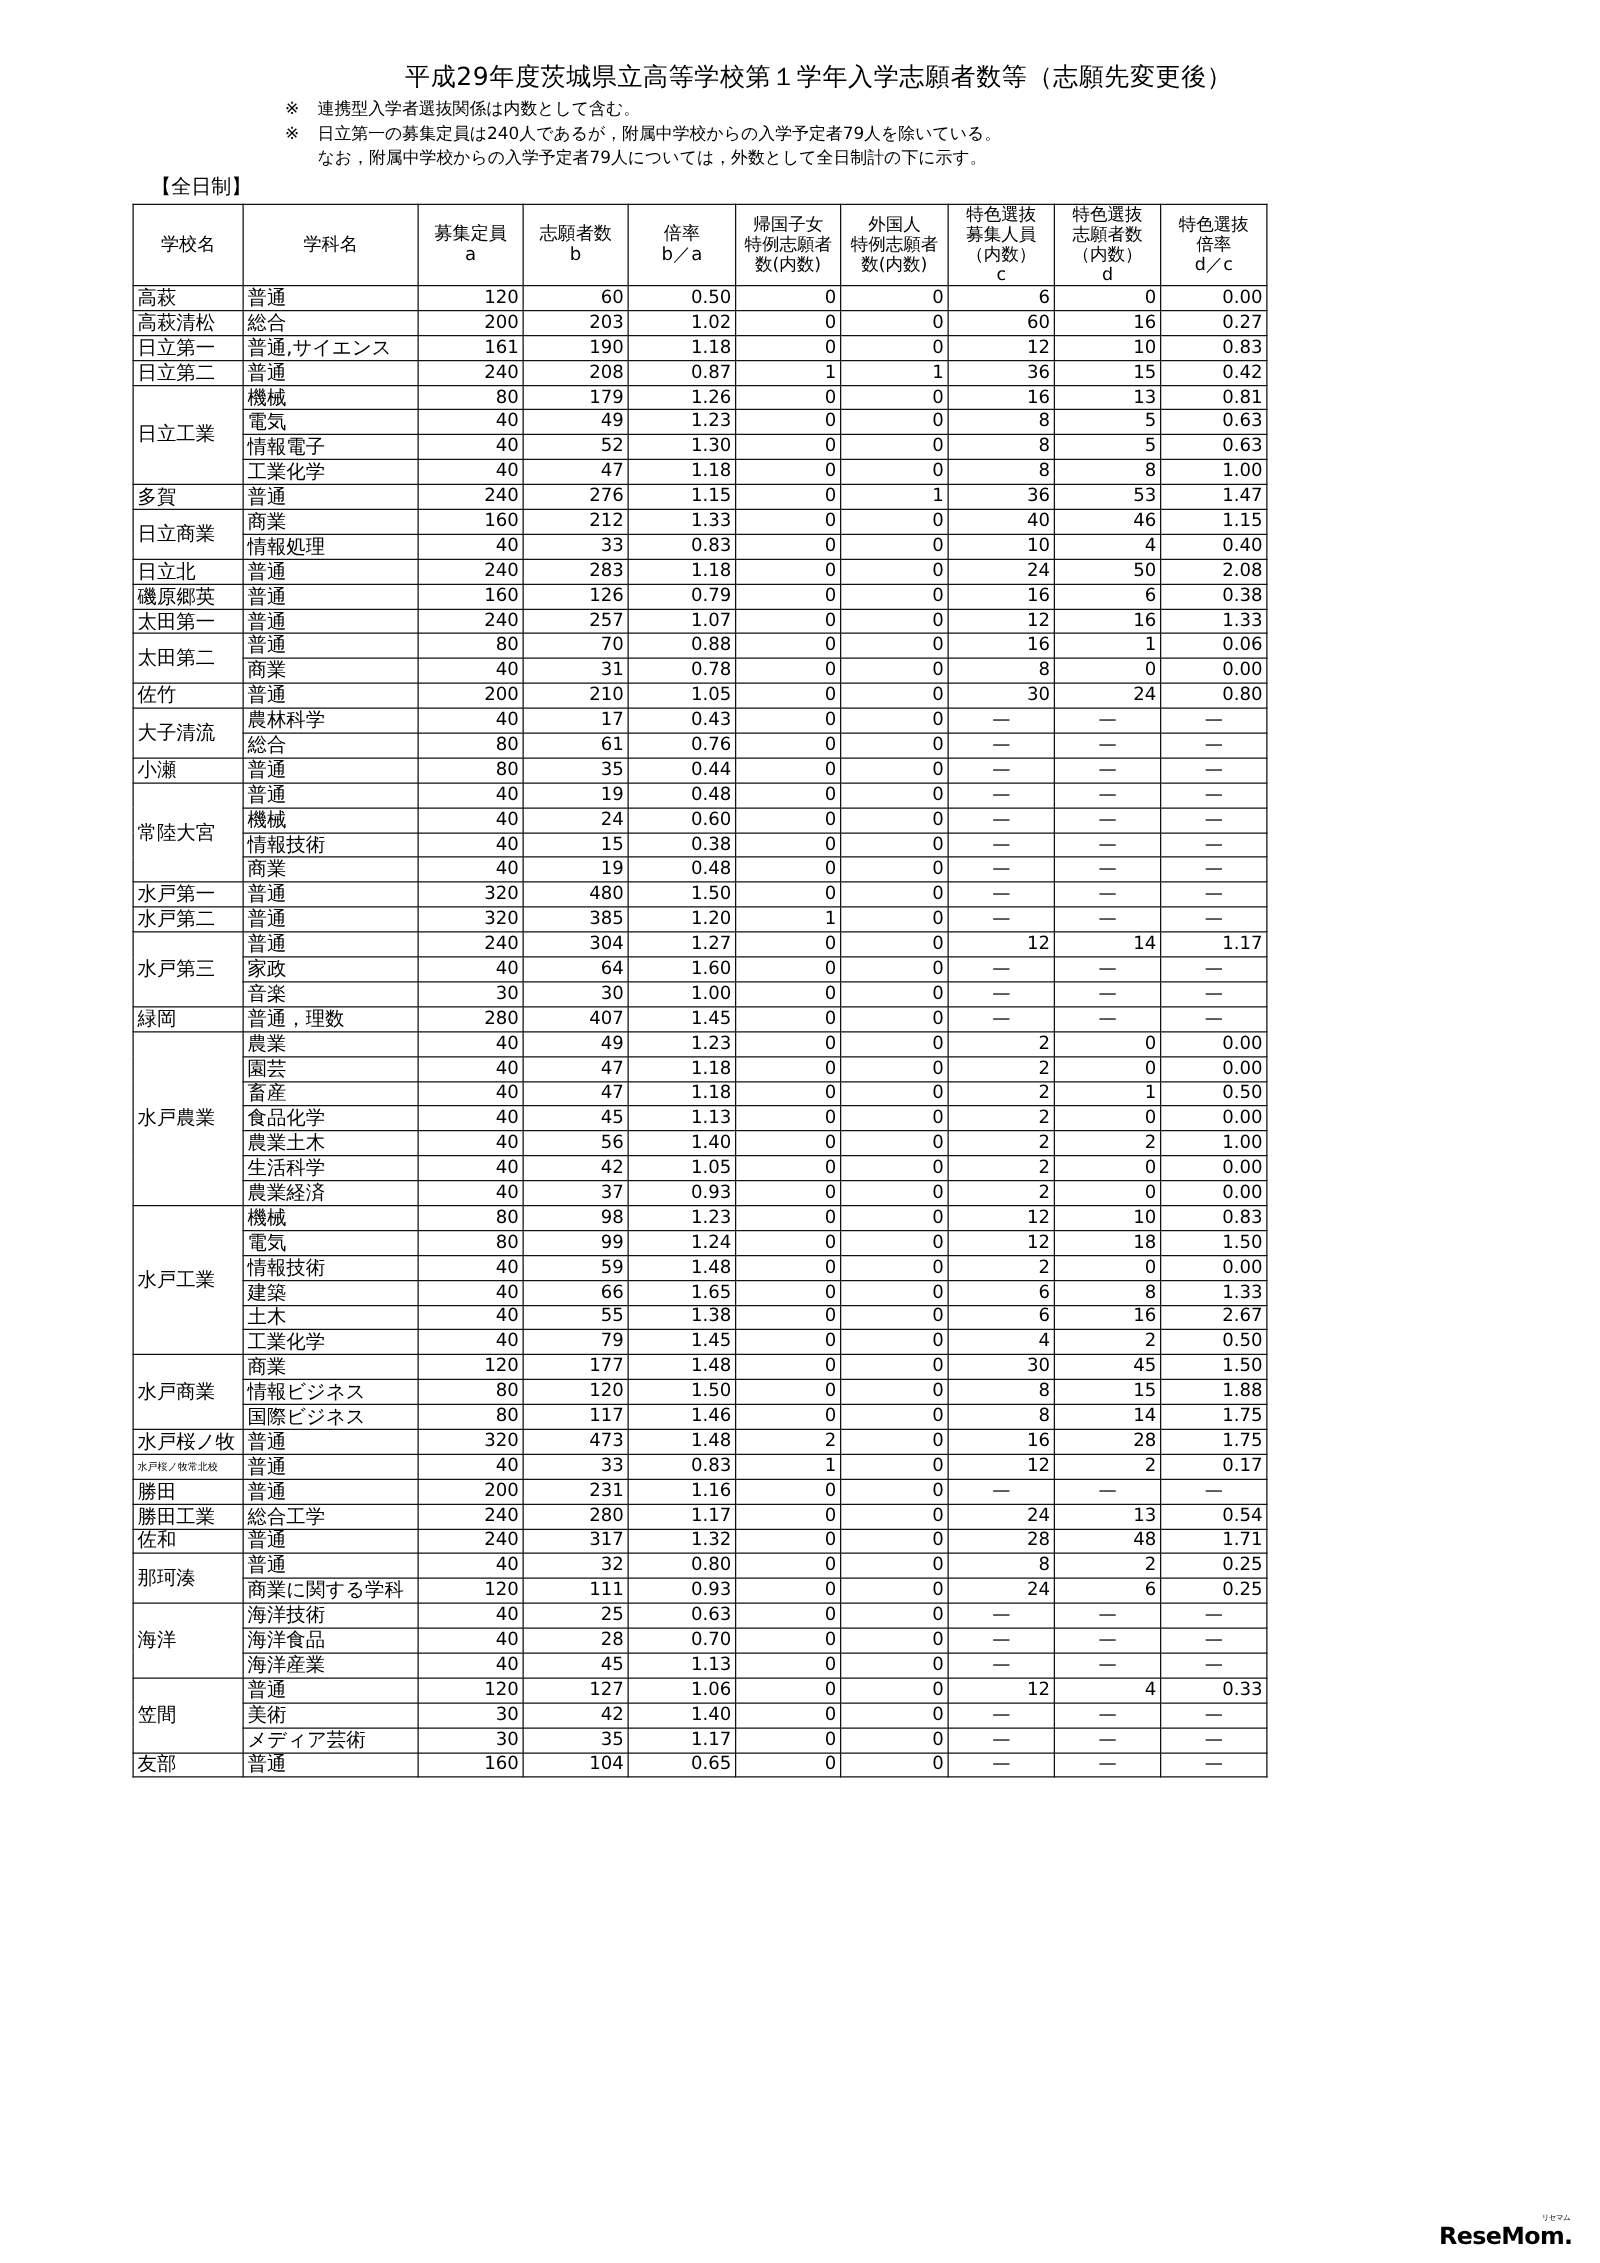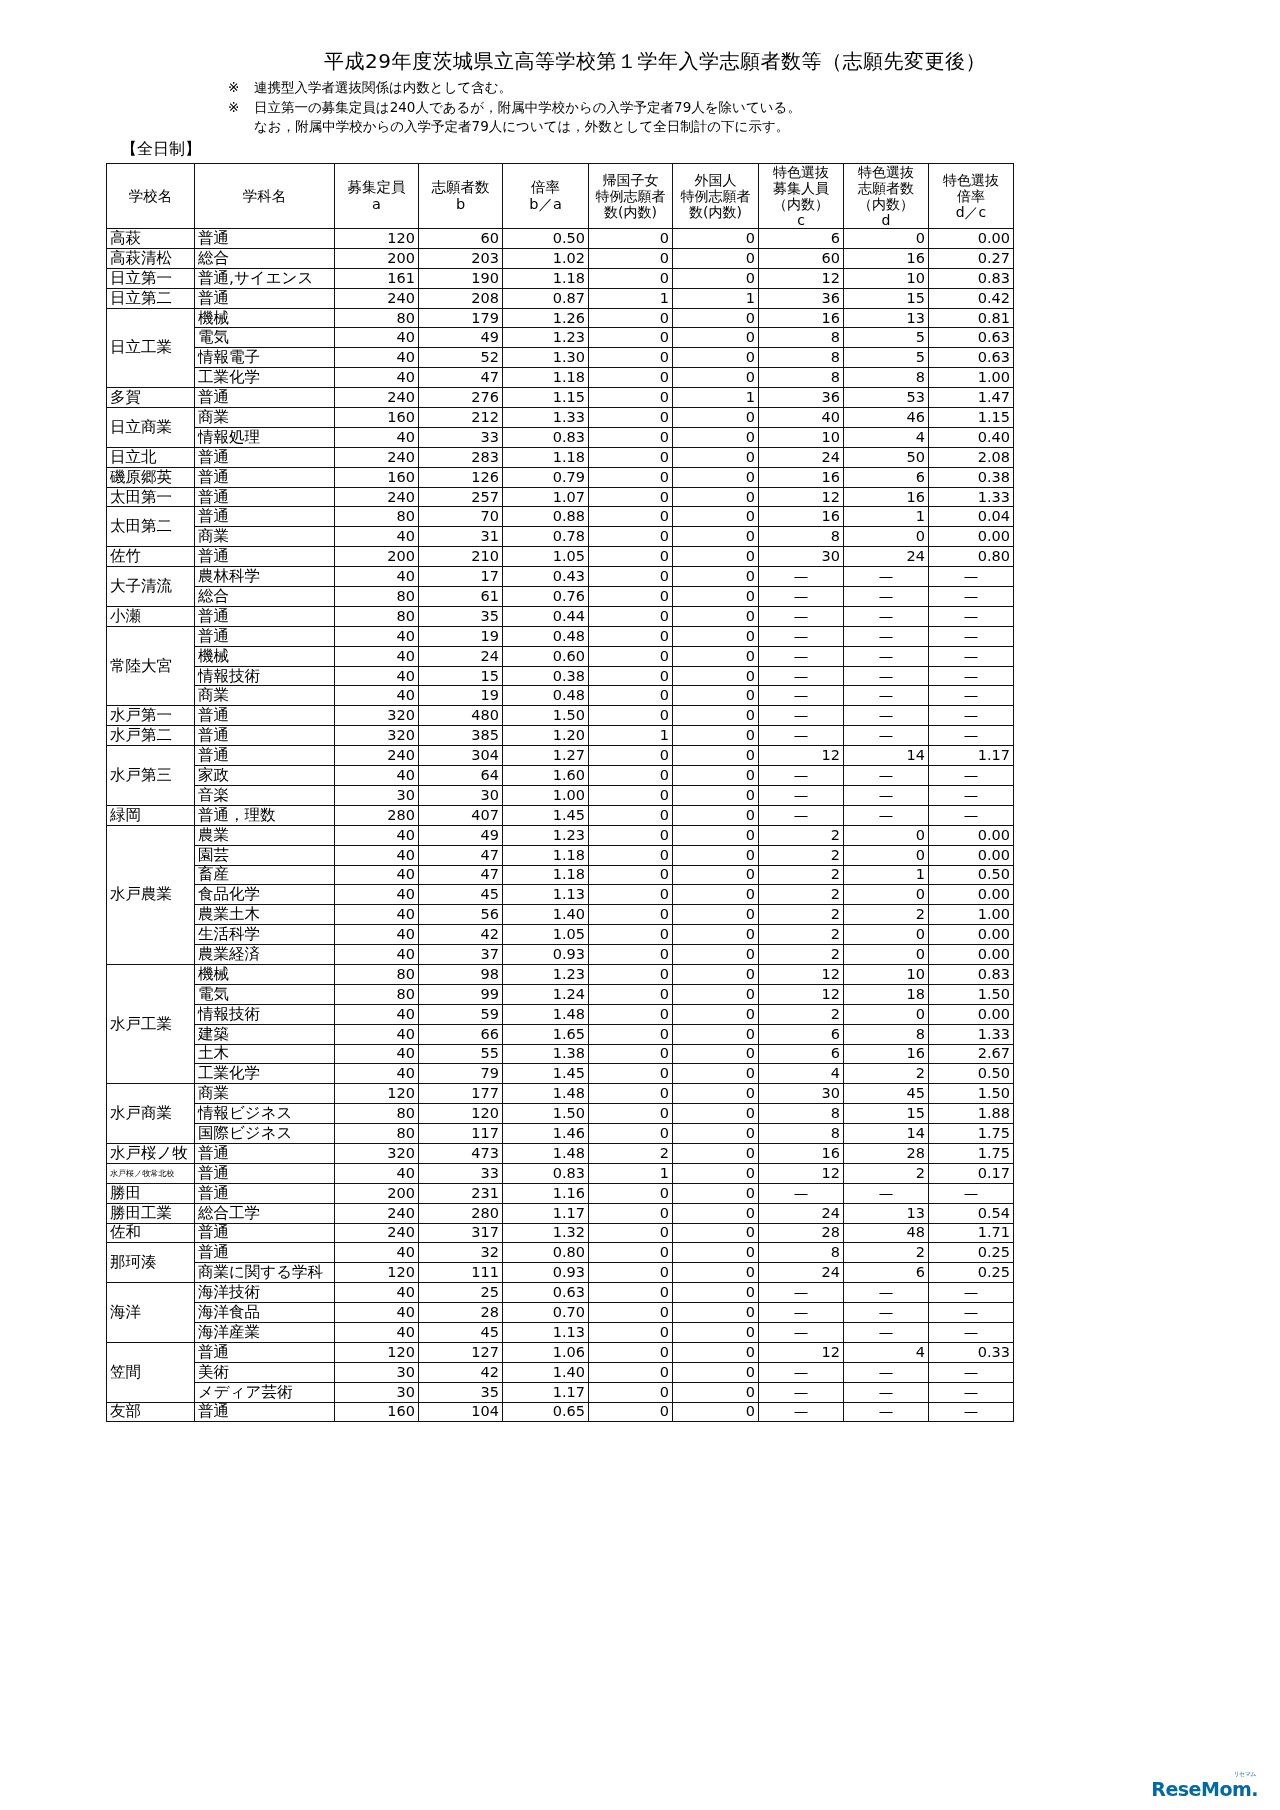--- a/index.html
+++ b/index.html
@@ -36,21 +36,21 @@
   table.main tbody td { height: 17px; line-height: 17px; }
   table.main tbody tr { height: 19.9px; }
   td.school { text-align: left; vertical-align: middle; font-size: 15.5px; margin-top: 24px; }
   td.school.tiny { font-size: 8px; }
   td.dept { text-align: left; font-size: 15.5px; }
   td.num { text-align: right; }
   td.dash { text-align: center; }
   .watermark {
     position: absolute; right: 22px; bottom: 10px;
     font-family: "DejaVu Sans", sans-serif; font-weight: bold;
-    font-size: 19px; color: #0369a1; letter-spacing: -0.5px;
+    font-size: 19px; color: #000000; letter-spacing: -0.5px;
   }
   .watermark .sub { position: absolute; right: 2px; top: -8px; font-size: 6px; font-weight: normal; }
 </style>
 </head>
 <body>
 
 <div class="title">平成29年度茨城県立高等学校第１学年入学志願者数等（志願先変更後）</div>
 
 <div class="note note1">
   <span class="mark">※</span><span>連携型入学者選抜関係は内数として含む。</span>
@@ -294,21 +294,21 @@
       <tr>
         <td class="school" rowspan="2">太田第二</td>
         <td class="dept">普通</td>
         <td class="num">80</td>
         <td class="num">70</td>
         <td class="num">0.88</td>
         <td class="num">0</td>
         <td class="num">0</td>
         <td class="num">16</td>
         <td class="num">1</td>
-        <td class="num">0.04</td>
+        <td class="num">0.06</td>
       </tr>
       <tr>
         <td class="dept">商業</td>
         <td class="num">40</td>
         <td class="num">31</td>
         <td class="num">0.78</td>
         <td class="num">0</td>
         <td class="num">0</td>
         <td class="num">8</td>
         <td class="num">0</td>

